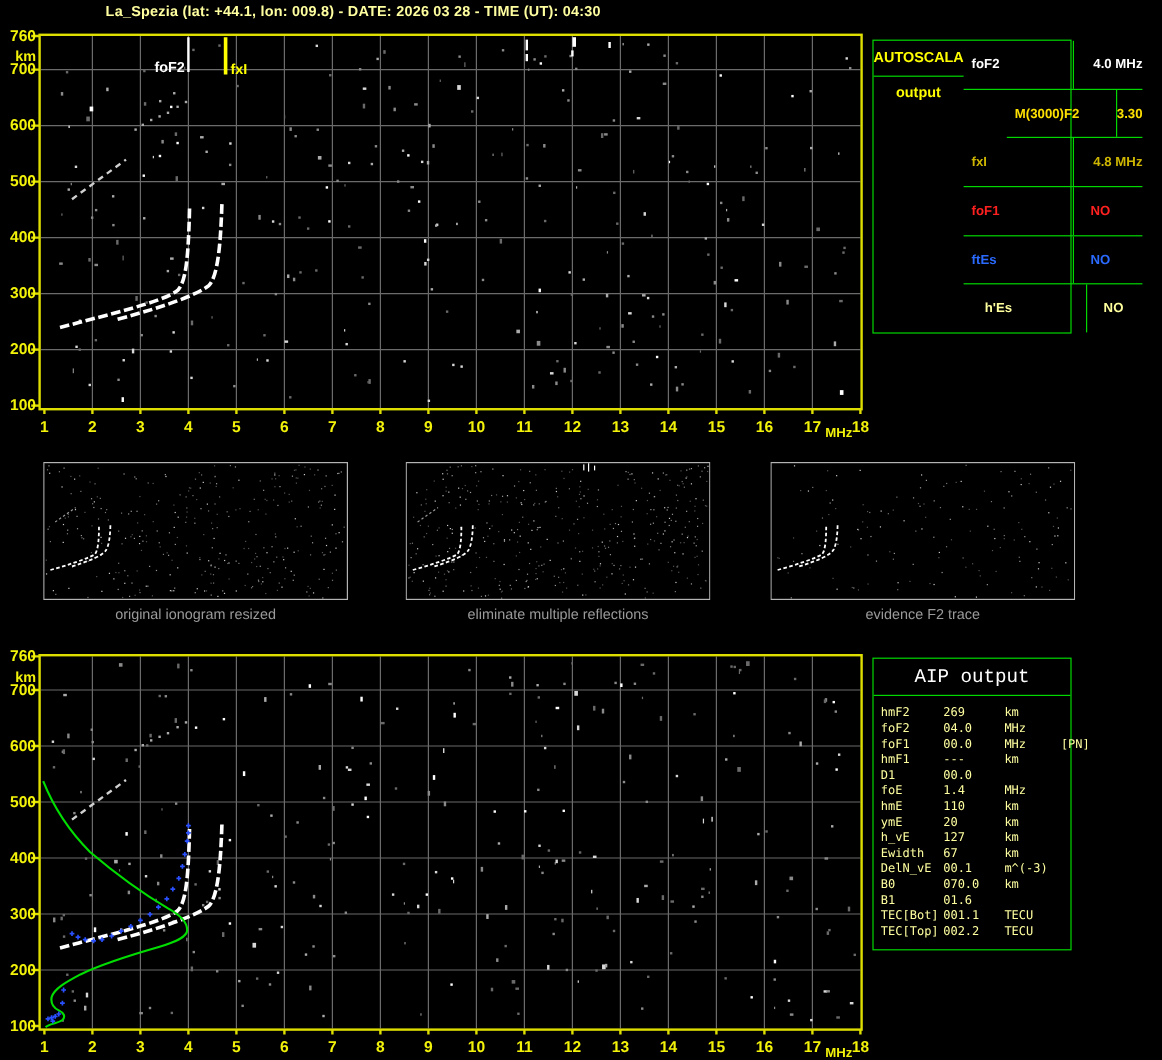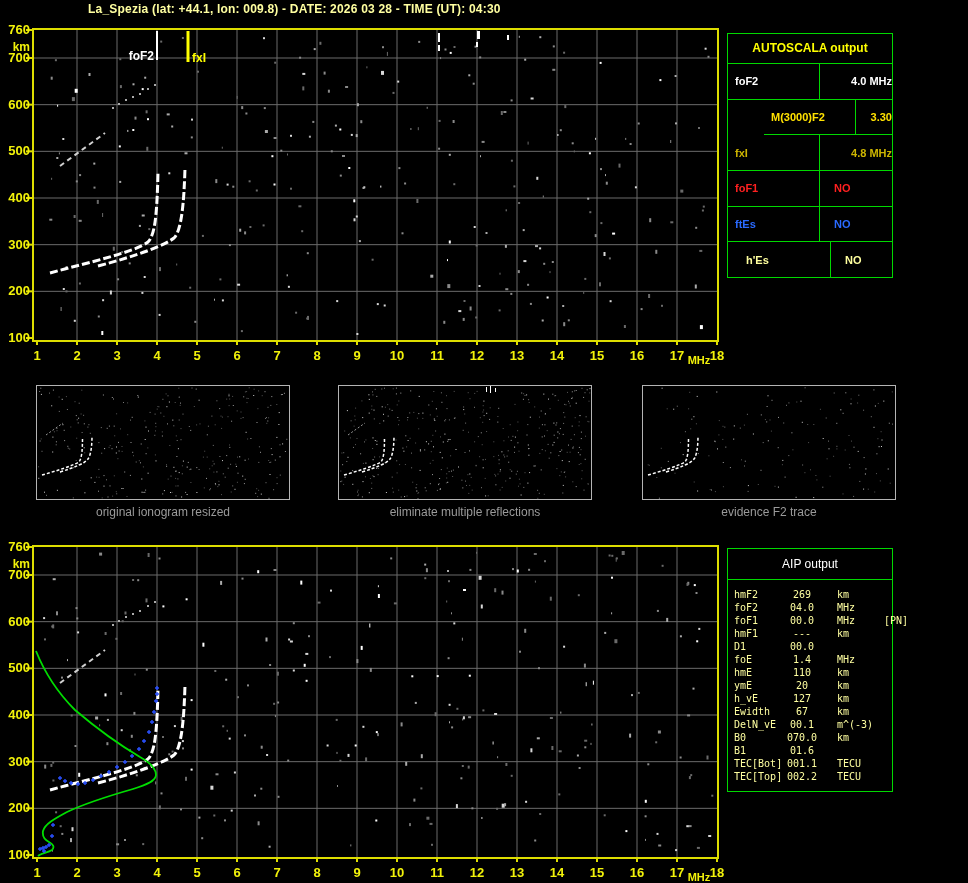--- a/index.html
+++ b/index.html
@@ -3,36 +3,36 @@
 <meta charset="utf-8">
 <style>
   html,body{margin:0;padding:0;background:#000;width:968px;height:883px;overflow:hidden;
     font-family:"Liberation Sans",sans-serif;position:relative;}
   #stage{position:absolute;left:0;top:0;width:840px;height:883px;background:#000;}
   .abs{position:absolute;}
   #page-title{left:88px;top:2px;color:#ffffa0;font-size:12px;font-weight:bold;letter-spacing:.2px;white-space:nowrap;}
   .thumb-caption{top:505px;width:260px;text-align:center;color:#9a9a9a;font-size:12px;}
   
   #autoscala{left:727px;top:33px;width:166px;height:245px;border:1px solid #00d800;
-    box-sizing:border-box;display:flex;flex-direction:column;background:#000;}
+    box-sizing:border-box;display:flex;flex-direction:row;background:#000;}
   #autoscala-title{height:29px;line-height:29px;text-align:center;color:#ffff00;
     font-weight:bold;font-size:12px;border-bottom:1px solid #00d800;}
   .as-row{flex:1;display:flex;border-bottom:1px solid #00d800;font-weight:bold;font-size:11px;align-items:center;}
   .as-row:last-child{border-bottom:none;}
   .as-label{width:84px;padding-left:7px;border-right:1px solid #00d800;align-self:stretch;display:flex;align-items:center;}
   .as-value{flex:1;text-align:right;}
   .as-value.left{text-align:left;padding-left:14px;}
   
   #aip{left:727px;top:548px;width:166px;height:244px;border:1px solid #00d800;
     box-sizing:border-box;background:#000;color:#ffffa0;}
-  #aip-title{height:30px;line-height:30px;text-align:center;color:#ffffff;font-size:12px;
-    border-bottom:1px solid #00d800;font-family:Liberation Sans, sans-serif;}
+  #aip-title{height:30px;line-height:30px;text-align:center;color:#ffffff;font-size:16px;
+    border-bottom:1px solid #00d800;font-family:Liberation Mono, monospace;}
   #aip-body{padding:8px 0 0 6px;font-family:"DejaVu Sans Mono",monospace;font-size:10px;}
   .aip-row{display:grid;grid-template-columns:52px 32px auto;height:13px;line-height:13px;}
-  .aip-value{text-align:center;}
+  .aip-value{text-align:left;}
   .aip-unit{padding-left:19px;white-space:pre;}
   .aip-note{margin-left:29px;}
   svg{display:block;}
 </style>
 </head>
 <body>
 
 <div id="stage">
 
   <div id="page-title" class="abs">La_Spezia (lat: +44.1, lon: 009.8) - DATE: 2026 03 28 - TIME (UT): 04:30</div>

